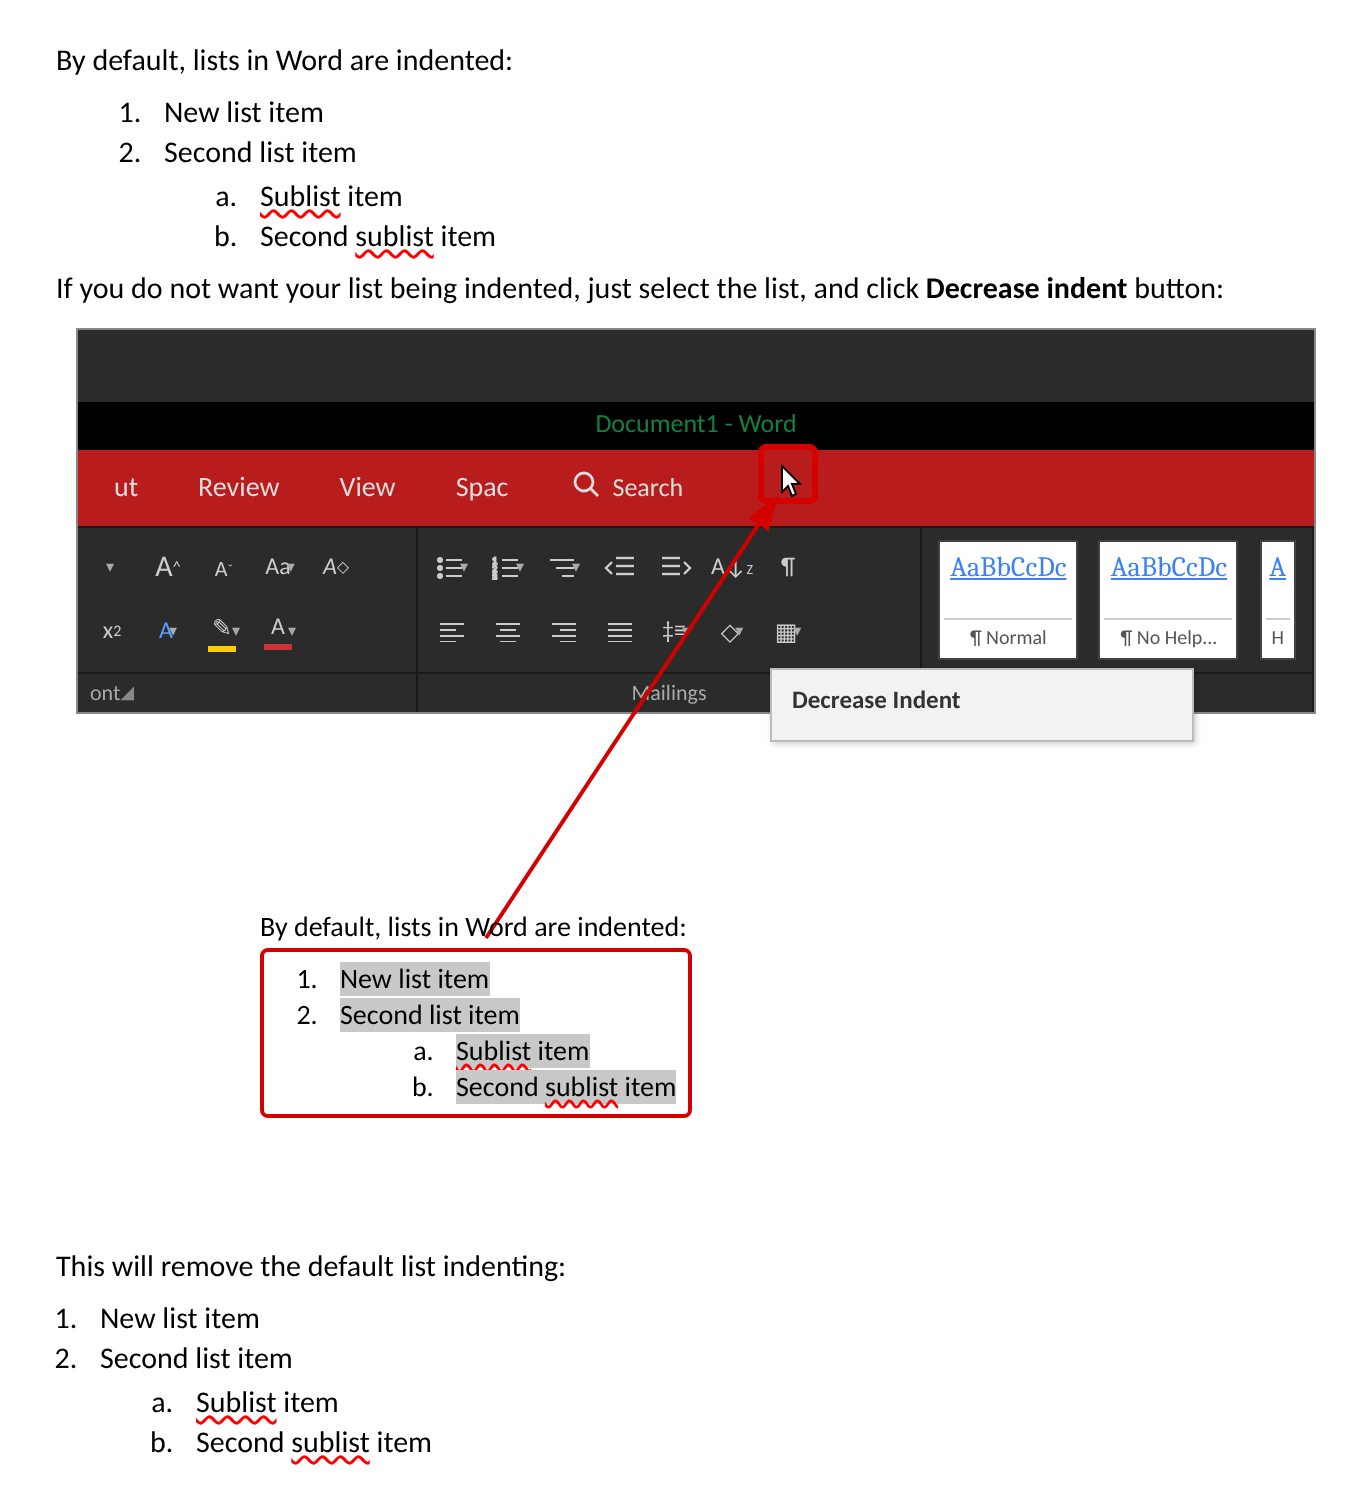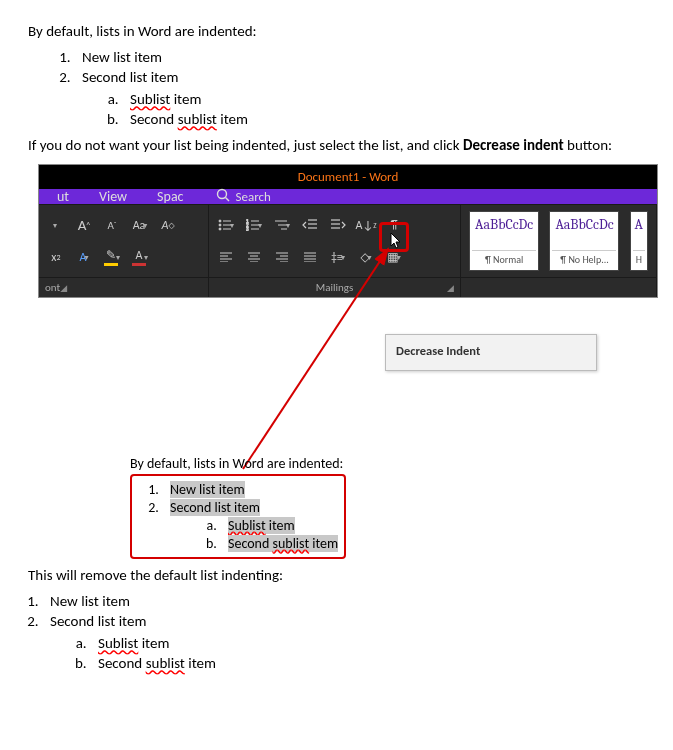--- a/index.html
+++ b/index.html
@@ -28,30 +28,31 @@
     background: #2b2b2b;
     color: #e0e0e0;
     font-size: 13px;
     border: 1px solid #888;
   }
   .titlebar {
     background: #000;
     height: 24px;
     line-height: 24px;
     text-align: center;
-    color: #f97316;
+    color: #15803d;
     font-size: 13px;
+    margin-top: 36px;
   }
   .tabs {
     display: flex;
     align-items: center;
-    height: 16px;
+    height: 39px;
     padding: 0 4px;
     gap: 2px;
-    background: #6d28d9;
+    background: #b91c1c;
     border-bottom: 1px solid #1a1a1a;
   }
   .tab {
     padding: 0 14px;
     height: 32px;
     line-height: 32px;
     font-size: 14px;
     color: #ddd;
     cursor: default;
   }
@@ -92,21 +93,21 @@
     height: 60px;
     width: 70px;
     display: flex;
     flex-direction: column;
     justify-content: space-between;
     font-size: 11px;
     text-align: center;
     padding: 4px 2px;
     border: 1px solid #444;
   }
-  .style-sample { font-family: Cambria, serif; font-size: 14px; color: #4c1d95; }
+  .style-sample { font-family: Cambria, serif; font-size: 14px; color: #3b82f6; text-decoration: underline; }
   .style-name { font-size: 10px; color: #555; border-top: 1px solid #ccc; padding-top: 2px; }
   .group-label-row {
     display: flex;
     height: 20px;
     background: #2b2b2b;
     border-top: 1px solid #1a1a1a;
     font-size: 11px;
     color: #aaa;
   }
   .glabel { flex: 0 0 auto; display: flex; justify-content: flex-start; align-items: center; padding: 0 6px; border-right: 1px solid #1a1a1a; }
@@ -183,20 +184,21 @@
 
 <p>
   <span>If you do not want your list being indented, just select the list, and click </span><b>Decrease indent</b><span> button:</span>
 </p>
 
 <div class="ribbon-wrap">
   <div class="ribbon">
     <div class="titlebar">Document1  -  Word</div>
     <div class="tabs">
       <div class="tab">ut</div>
+      <div class="tab">Review</div>
       <div class="tab">View</div>
       <div class="tab">Spac</div>
       <div class="search-wrap">
         <span>
           <svg width="14" height="14" viewBox="0 0 14 14">
               <circle cx="6" cy="6" r="4.5" fill="none" stroke="#ddd" stroke-width="1.4"></circle>
               <line x1="9.5" y1="9.5" x2="13" y2="13" stroke="#ddd" stroke-width="1.4"></line>
             </svg>
         </span>
         <span>Search</span>

